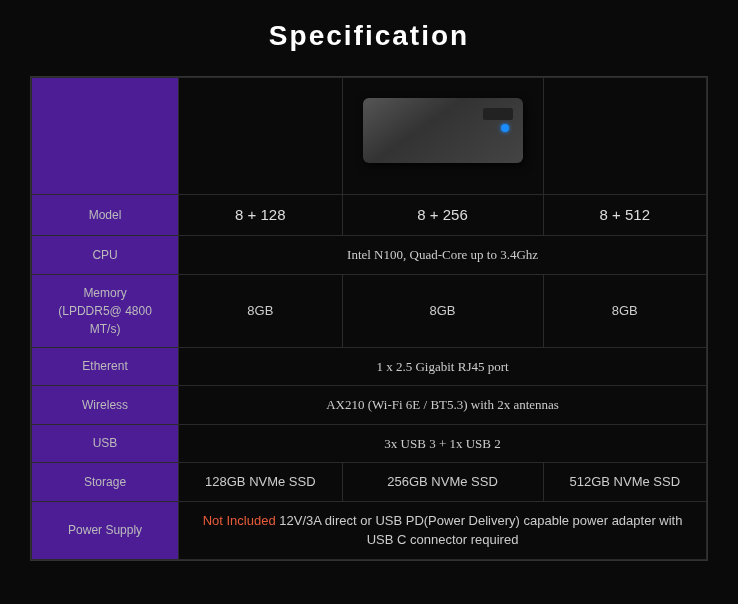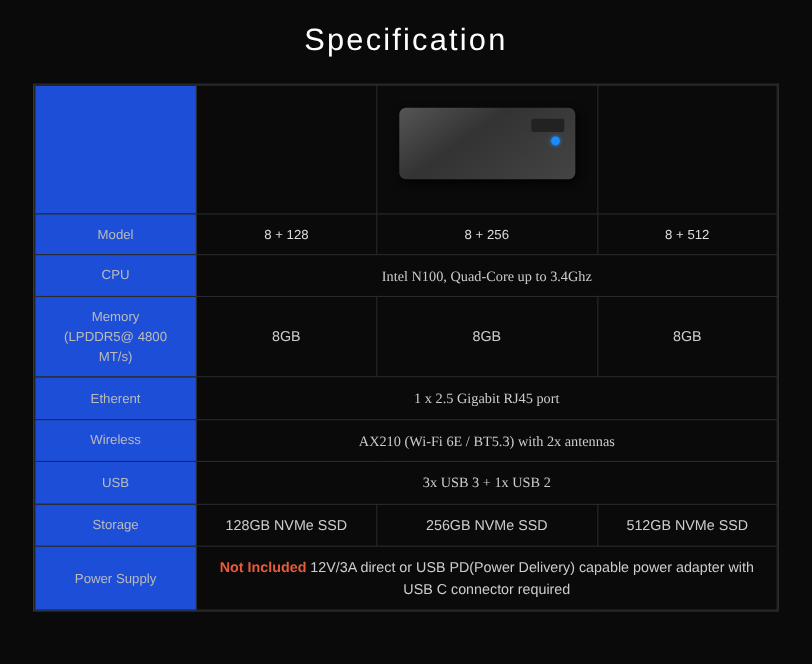--- a/index.html
+++ b/index.html
@@ -13,21 +13,21 @@
       min-height: 604px;
       display: flex;
       flex-direction: column;
       align-items: center;
       padding: 20px 30px 30px;
     }
 
     h1 {
       color: #ffffff;
       font-size: 28px;
-      font-weight: 400;
+      font-weight: 700;
       letter-spacing: 2px;
       margin-bottom: 24px;
       text-align: center;
     }
 
     .spec-table-wrapper {
       width: 100%;
       border: 1px solid #333;
     }
 
@@ -95,40 +95,40 @@
       padding: 9px 12px;
       text-align: center;
       vertical-align: middle;
       line-height: 1.5;
     }
 
     .label-col {
       width: 130px;
       color: #bbbbbb;
       font-size: 12px;
-      background-color: #1d4ed8;
+      background-color: #4c1d95;
     }
 
     .col-model-1, .col-model-2, .col-model-3 {
       width: 185px;
     }
 
     .model-header {
-      font-size: 12px;
+      font-size: 15px;
       color: #dddddd;
     }
 
     .span-all {
       color: #cccccc;
       font-family: Liberation Serif, serif;
     }
 
     .not-included {
       color: #e85c3a;
-      font-weight: bold;
+      font-weight: normal;
     }
   </style>
 </head>
 <body>
 
 <h1>Specification</h1>
 
 <div class="spec-table-wrapper">
   <table>
 

